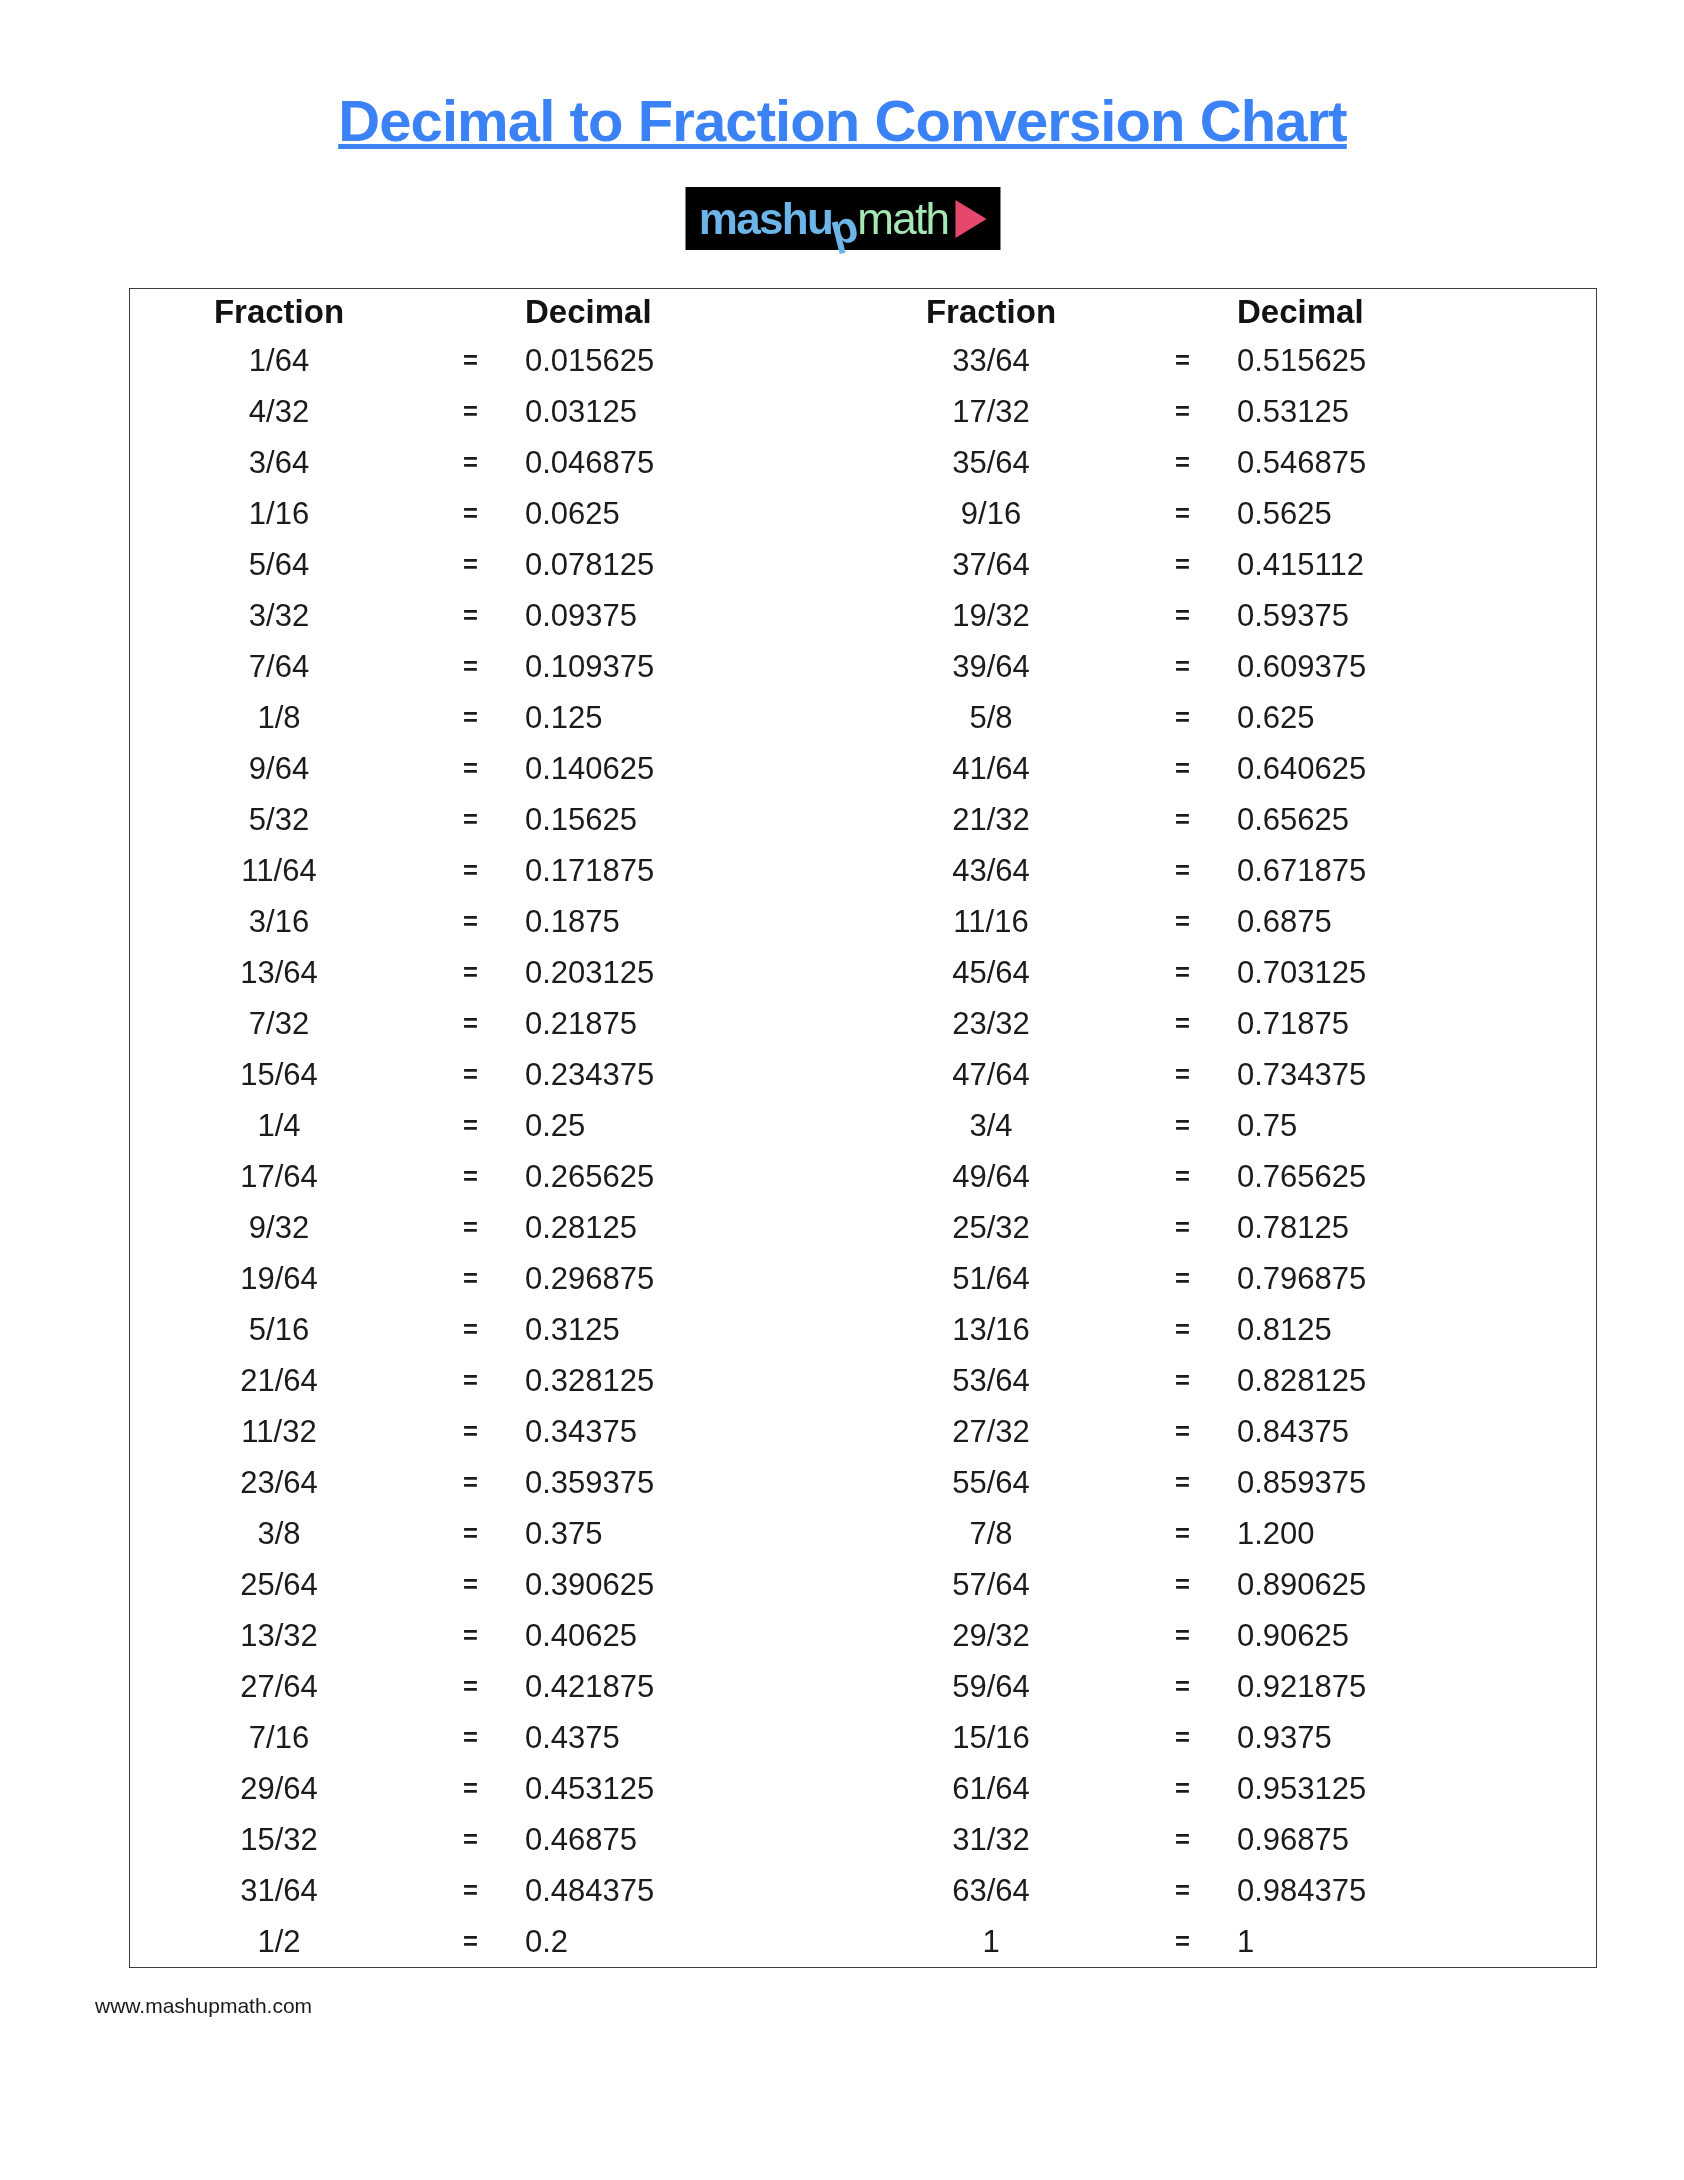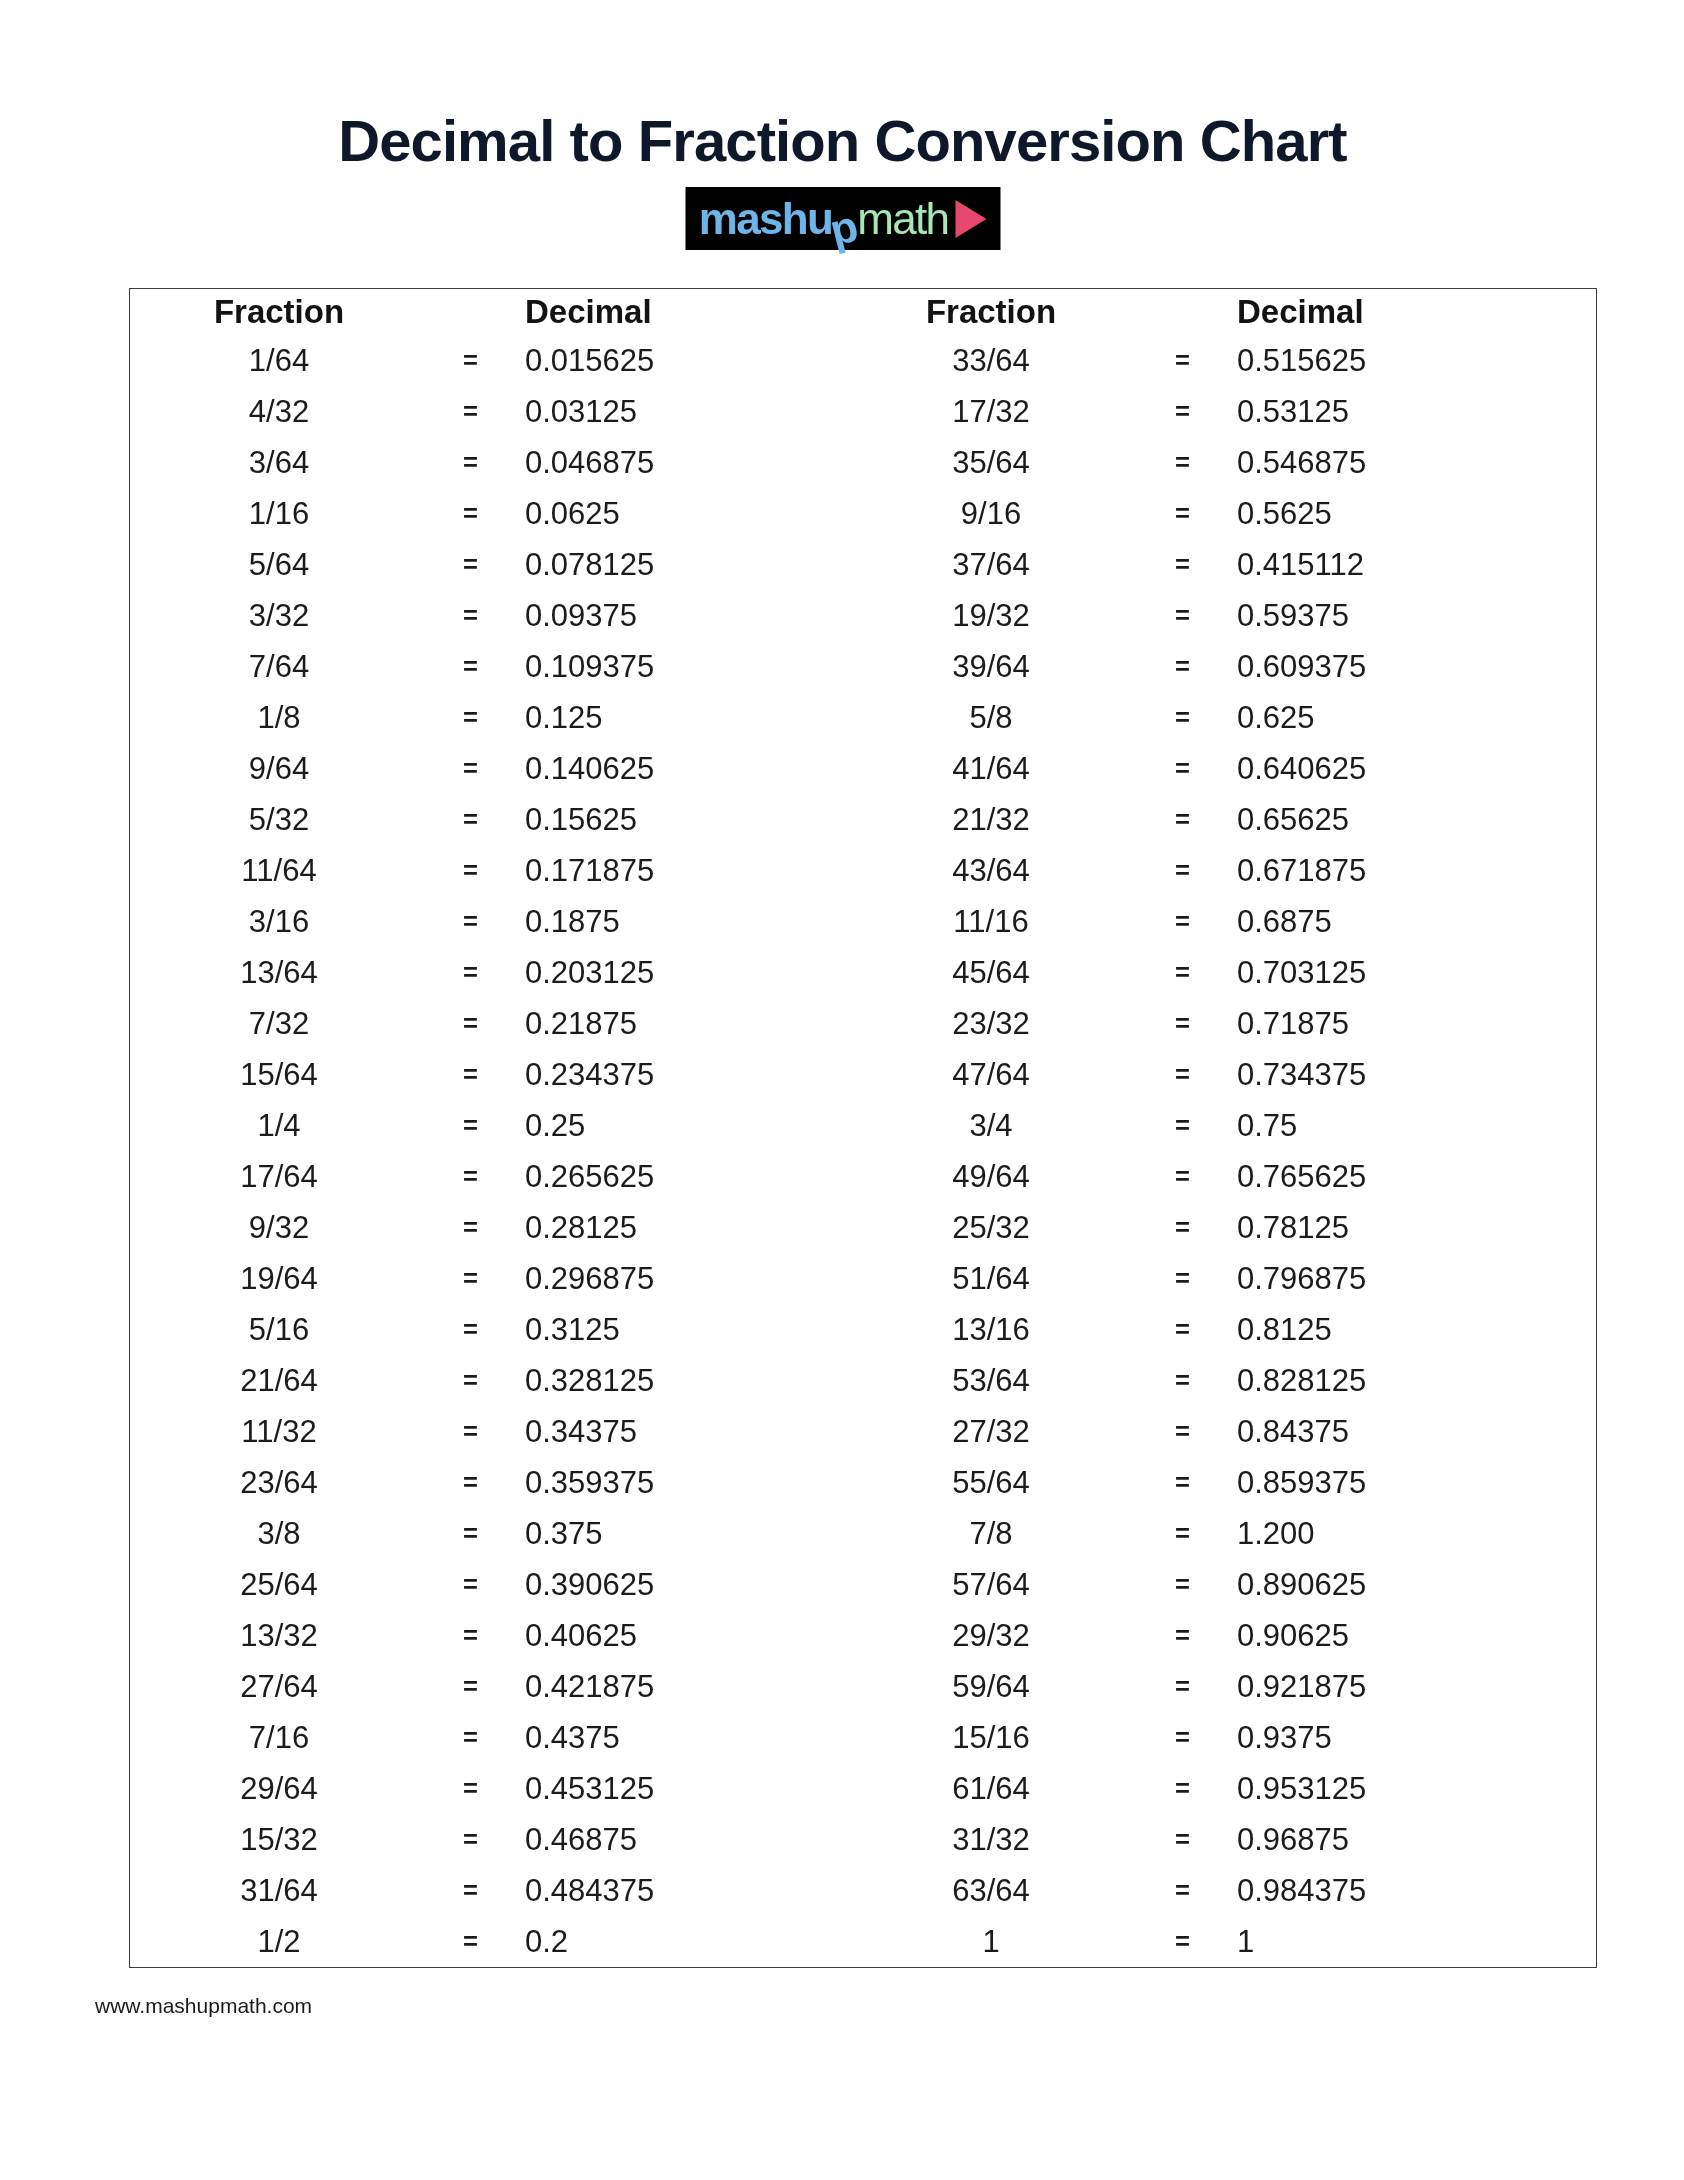--- a/index.html
+++ b/index.html
@@ -7,28 +7,29 @@
   body {
     position:relative;
     background:#ffffff;
     font-family:"Liberation Sans","DejaVu Sans",sans-serif;
     color:#161616;
     overflow:hidden;
   }
 
   .page-title {
     position:absolute;
-    top:108px; left:0;
+    top:88px; left:0;
     width:100%;
     text-align:center;
     font-size:58px;
     line-height:66px;
     font-weight:bold;
     letter-spacing:-0.9px;
-    color:#0f172a;
+    color:#3b82f6;
+    text-decoration:underline;
   }
 
   .logo {
     position:absolute;
     top:187px;
     left:50%;
     transform:translateX(-50%);
     width:315px;
     height:63px;
     display:flex;

